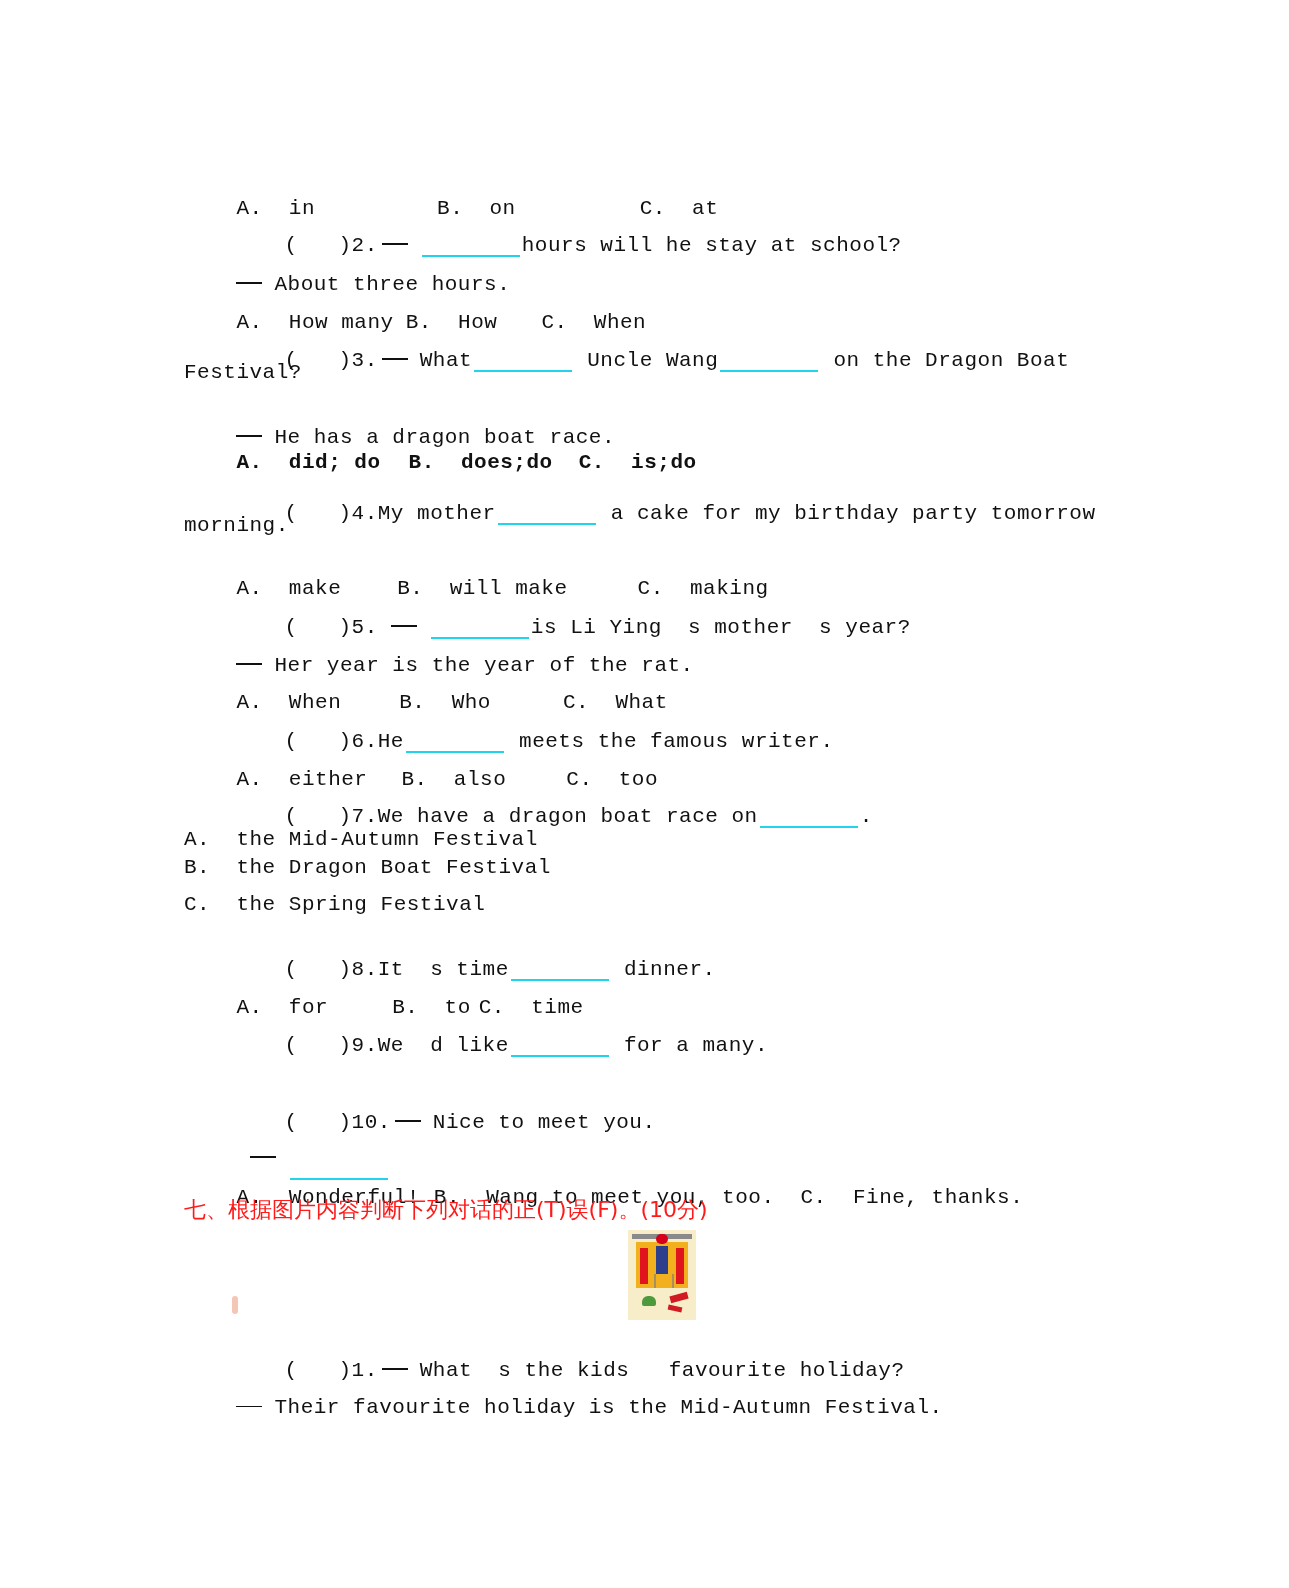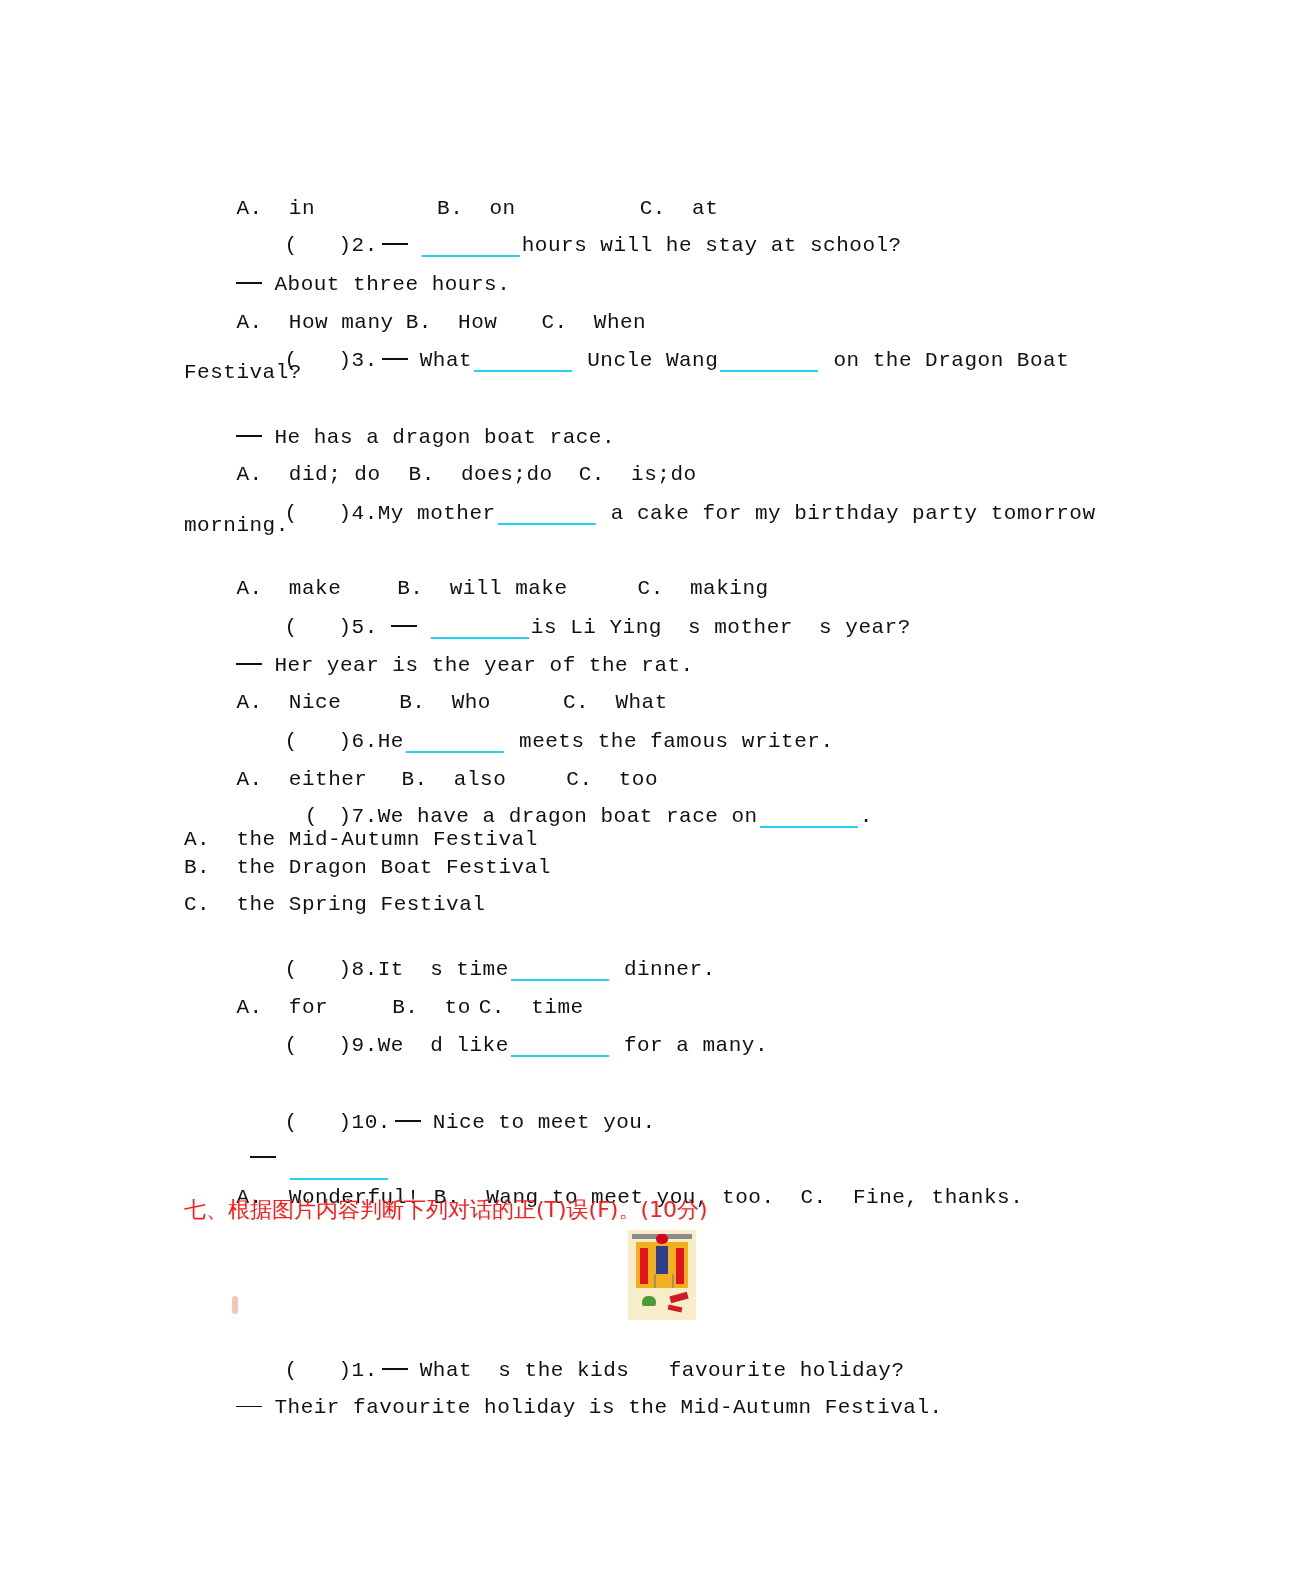--- a/index.html
+++ b/index.html
@@ -110,50 +110,50 @@
     <span>A.  How many</span><span class="opt-gap" style="width:12px"></span><span>B.  How</span><span class="opt-gap" style="width:44px"></span><span>C.  When</span>
   </div>
 
   <div class="line indent" style="top:322px;">
     <span class="paren"><span>(</span></span><span>)3.</span><span class="dash" style="margin-left:4px"></span><span>What</span><span class="blank"></span> <span>Uncle Wang</span><span class="blank"></span> <span>on the Dragon Boat</span>
   </div>
   <div class="line" style="top:360px;">Festival?</div>
   <div class="line" style="top:399px;">
     <span class="dash"></span><span>He has a dragon boat race.</span>
   </div>
-  <div class="line" style="top:436px;">
+  <div class="line" style="top:424px;font-weight:bold;">
     <span>A.  did; do</span><span class="opt-gap" style="width:28px"></span><span>B.  does;do</span><span class="opt-gap" style="width:26px"></span><span>C.  is;do</span>
   </div>
 
   <div class="line indent" style="top:475px;">
     <span class="paren"><span>(</span></span><span>)4.</span><span>My mother</span><span class="blank"></span> <span>a cake for my birthday party tomorrow</span>
   </div>
   <div class="line" style="top:513px;">morning.</div>
   <div class="line" style="top:550px;">
     <span>A.  make</span><span class="opt-gap" style="width:56px"></span><span>B.  will make</span><span class="opt-gap" style="width:70px"></span><span>C.  making</span>
   </div>
 
   <div class="line indent" style="top:589px;">
     <span class="paren"><span>(</span></span><span>)5.</span> <span class="dash"></span><span class="blank"></span><span>is Li Ying  s mother  s year?</span>
   </div>
   <div class="line" style="top:627px;">
     <span class="dash"></span><span>Her year is the year of the rat.</span>
   </div>
   <div class="line" style="top:664px;">
-    <span>A.  Nice</span><span class="opt-gap" style="width:58px"></span><span>B.  Who</span><span class="opt-gap" style="width:72px"></span><span>C.  What</span>
+    <span>A.  When</span><span class="opt-gap" style="width:58px"></span><span>B.  Who</span><span class="opt-gap" style="width:72px"></span><span>C.  What</span>
   </div>
 
   <div class="line indent" style="top:703px;">
     <span class="paren"><span>(</span></span><span>)6.</span><span>He</span><span class="blank"></span> <span>meets the famous writer.</span>
   </div>
   <div class="line" style="top:741px;">
     <span>A.  either</span><span class="opt-gap" style="width:34px"></span><span>B.  also</span><span class="opt-gap" style="width:60px"></span><span>C.  too</span>
   </div>
 
-  <div class="line indent" style="top:778px;text-align:center;">
+  <div class="line indent" style="top:778px;">
     <span class="paren"><span>(</span></span><span>)7.</span><span>We have a dragon boat race on</span><span class="blank"></span><span>.</span>
   </div>
   <div class="line" style="top:816px;margin-top:11px;">A.  the Mid-Autumn Festival</div>
   <div class="line" style="top:855px;">B.  the Dragon Boat Festival</div>
   <div class="line" style="top:892px;">C.  the Spring Festival</div>
 
   <div class="line indent" style="top:931px;">
     <span class="paren"><span>(</span></span><span>)8.</span><span>It  s time</span><span class="blank"></span> <span>dinner.</span>
   </div>
   <div class="line" style="top:969px;">

